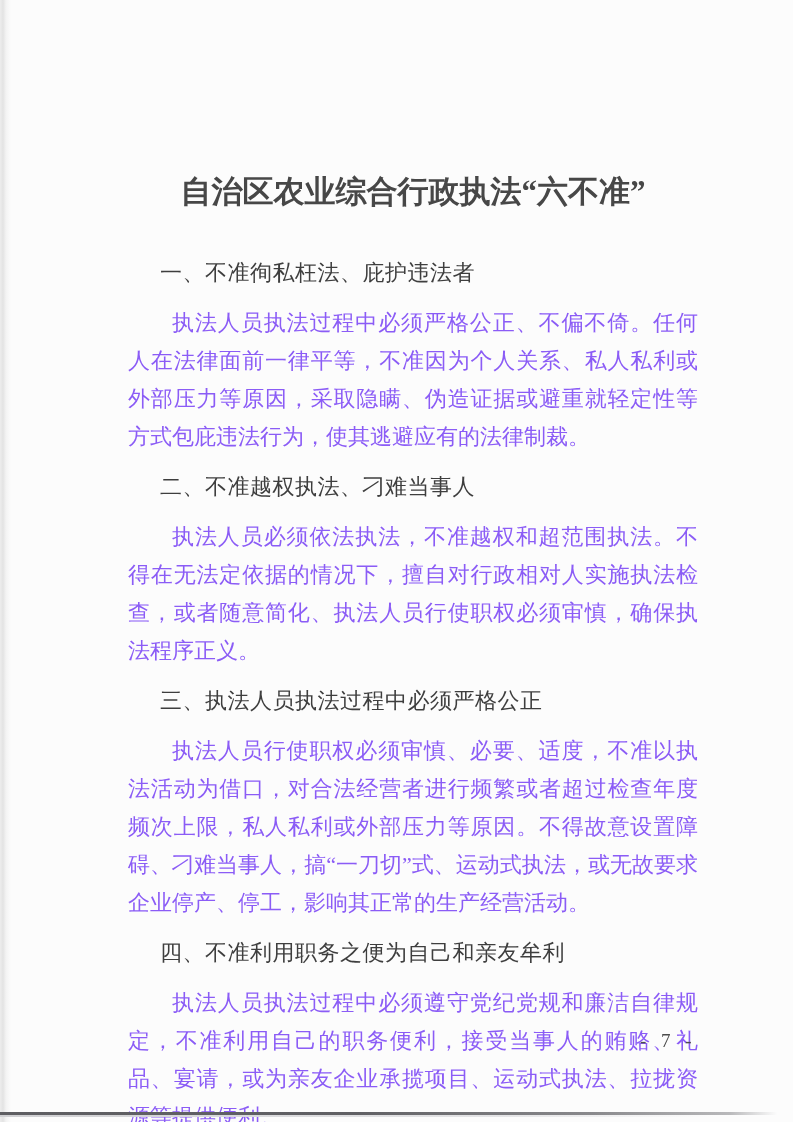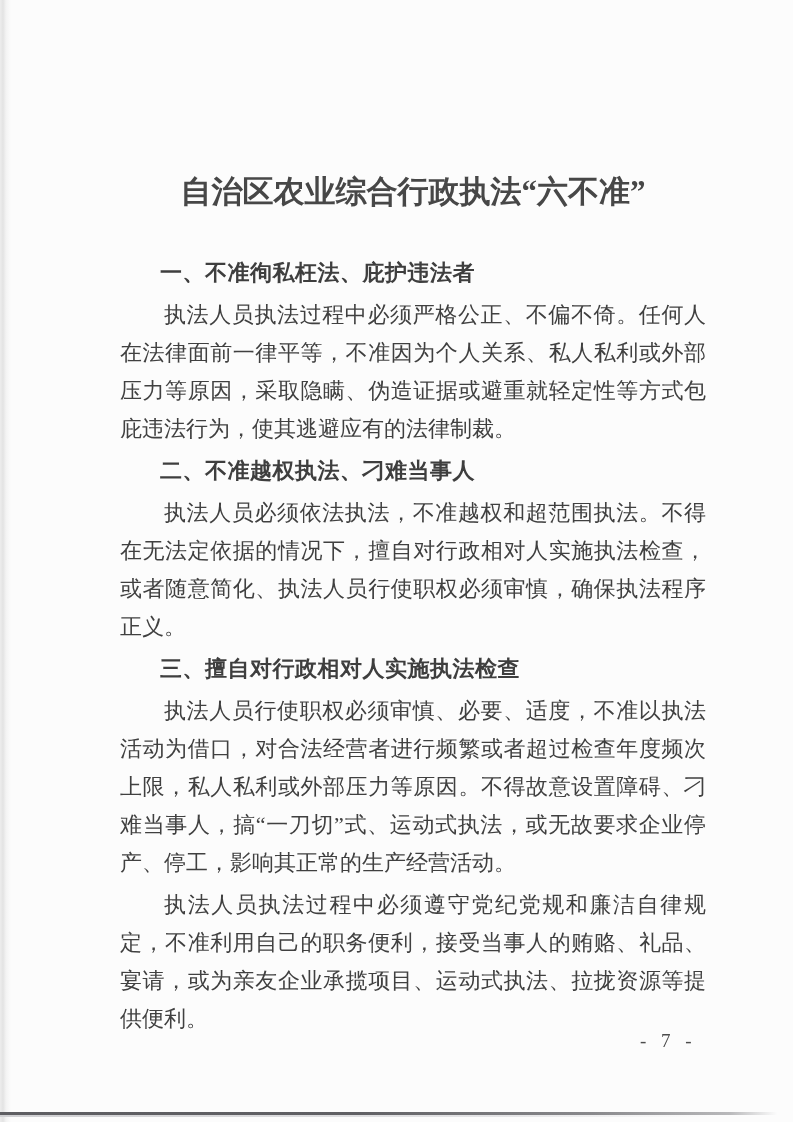--- a/index.html
+++ b/index.html
@@ -53,33 +53,33 @@
     font-size: 31px;
     line-height: 40px;
     text-align: center;
     color: #474747;
     letter-spacing: 0px;
   }
   .section { margin: 0; }
   .section-heading {
     margin: 4px 0 0 0;
     font-family: "Liberation Sans", "DejaVu Sans", sans-serif;
-    font-weight: 700;
+    font-weight: 400;
     font-size: 22px;
     line-height: 38px;
     color: #3e3e3e;
     text-indent: 2em;
     letter-spacing: 0.5px;
   }
   .section:first-child .section-heading { margin-top: 0; }
   .section-body {
-    margin: 4px;
+    margin: 12px;
     font-size: 22px;
     line-height: 38px;
-    color: #404040;
+    color: #8b5cf6;
     text-align: justify;
     text-indent: 2em;
   }
   .page-number {
     position: absolute;
     top: 1030px;
     left: 640px;
     font-size: 19px;
     color: #4c4c4c;
     letter-spacing: 5px;
@@ -97,24 +97,25 @@
     <div id="sections">
         <div class="section">
           <h2 class="section-heading">一、不准徇私枉法、庇护违法者</h2>
           <p class="section-body">执法人员执法过程中必须严格公正、不偏不倚。任何人在法律面前一律平等，不准因为个人关系、私人私利或外部压力等原因，采取隐瞒、伪造证据或避重就轻定性等方式包庇违法行为，使其逃避应有的法律制裁。</p>
         </div>
         <div class="section">
           <h2 class="section-heading">二、不准越权执法、刁难当事人</h2>
           <p class="section-body">执法人员必须依法执法，不准越权和超范围执法。不得在无法定依据的情况下，擅自对行政相对人实施执法检查，或者随意简化、执法人员行使职权必须审慎，确保执法程序正义。</p>
         </div>
         <div class="section">
-          <h2 class="section-heading">三、擅自对行政相对人实施执法检查</h2>
+          <h2 class="section-heading">三、执法人员执法过程中必须严格公正</h2>
           <p class="section-body">执法人员行使职权必须审慎、必要、适度，不准以执法活动为借口，对合法经营者进行频繁或者超过检查年度频次上限，私人私利或外部压力等原因。不得故意设置障碍、刁难当事人，搞“一刀切”式、运动式执法，或无故要求企业停产、停工，影响其正常的生产经营活动。</p>
         </div>
         <div class="section">
+          <h2 class="section-heading">四、不准利用职务之便为自己和亲友牟利</h2>
           <p class="section-body">执法人员执法过程中必须遵守党纪党规和廉洁自律规定，不准利用自己的职务便利，接受当事人的贿赂、礼品、宴请，或为亲友企业承揽项目、运动式执法、拉拢资源等提供便利。</p>
         </div>
       </div>
   </div>
 
   <div class="page-number">- 7 -</div>
 
   <div class="edge-bottom"></div>
 </div>
 

